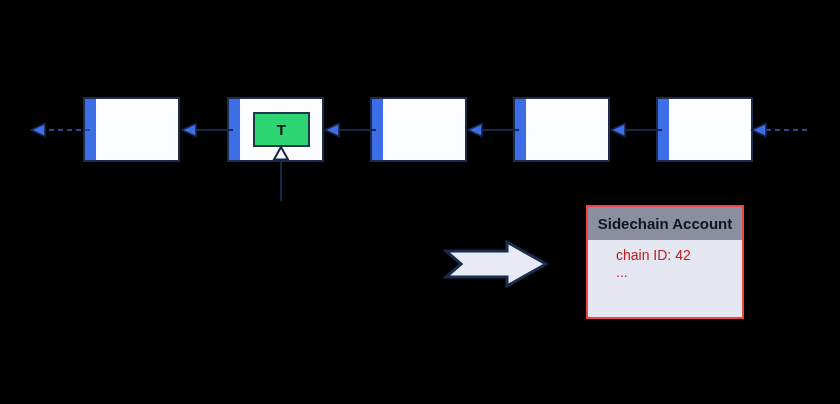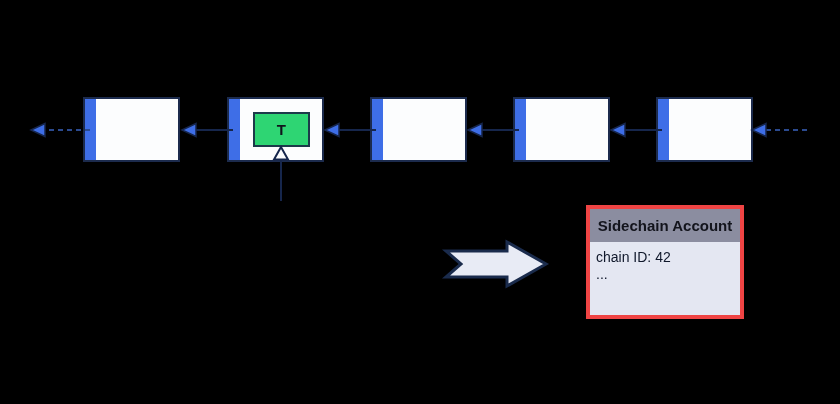--- a/index.html
+++ b/index.html
@@ -18,30 +18,30 @@
     width:11px;height:100%;background:#3E6EE7;flex:0 0 auto;
   }
   .tx-box{
     position:absolute;left:253px;top:112px;width:57px;height:35px;box-sizing:border-box;
     background:#2ED573;border:2px solid #1C3A4A;
     display:flex;align-items:center;justify-content:center;
     font-weight:bold;font-size:15px;color:#10131C;letter-spacing:.5px;
   }
   .card{
     position:absolute;left:586px;top:205px;width:158px;height:114px;box-sizing:border-box;
-    border:4px solid #ef4444;background:#E4E7F2;display:flex;flex-direction:column;
+    border:2px solid #ef4444;background:#E4E7F2;display:flex;flex-direction:column;
   }
   .card-header{
     height:33px;flex:0 0 auto;background:#8B8DA0;color:#13141C;
     display:flex;align-items:center;justify-content:center;
     font-weight:bold;font-size:15px;
   }
   .card-body{
-    flex:1;background:#E4E7F2;color:#0f172a;
-    font-size:14px;line-height:17px;padding:7px 4px 4px 6px;
+    flex:1;background:#E4E7F2;color:#b91c1c;
+    font-size:14px;line-height:17px;padding:7px 4px 4px 28px;
   }
   .card-body .row{white-space:nowrap;}
 </style>
 </head>
 <body>
 
 <div class="stage">
 
   <div class="block" style="left:83px">
     <div class="strip"></div>

